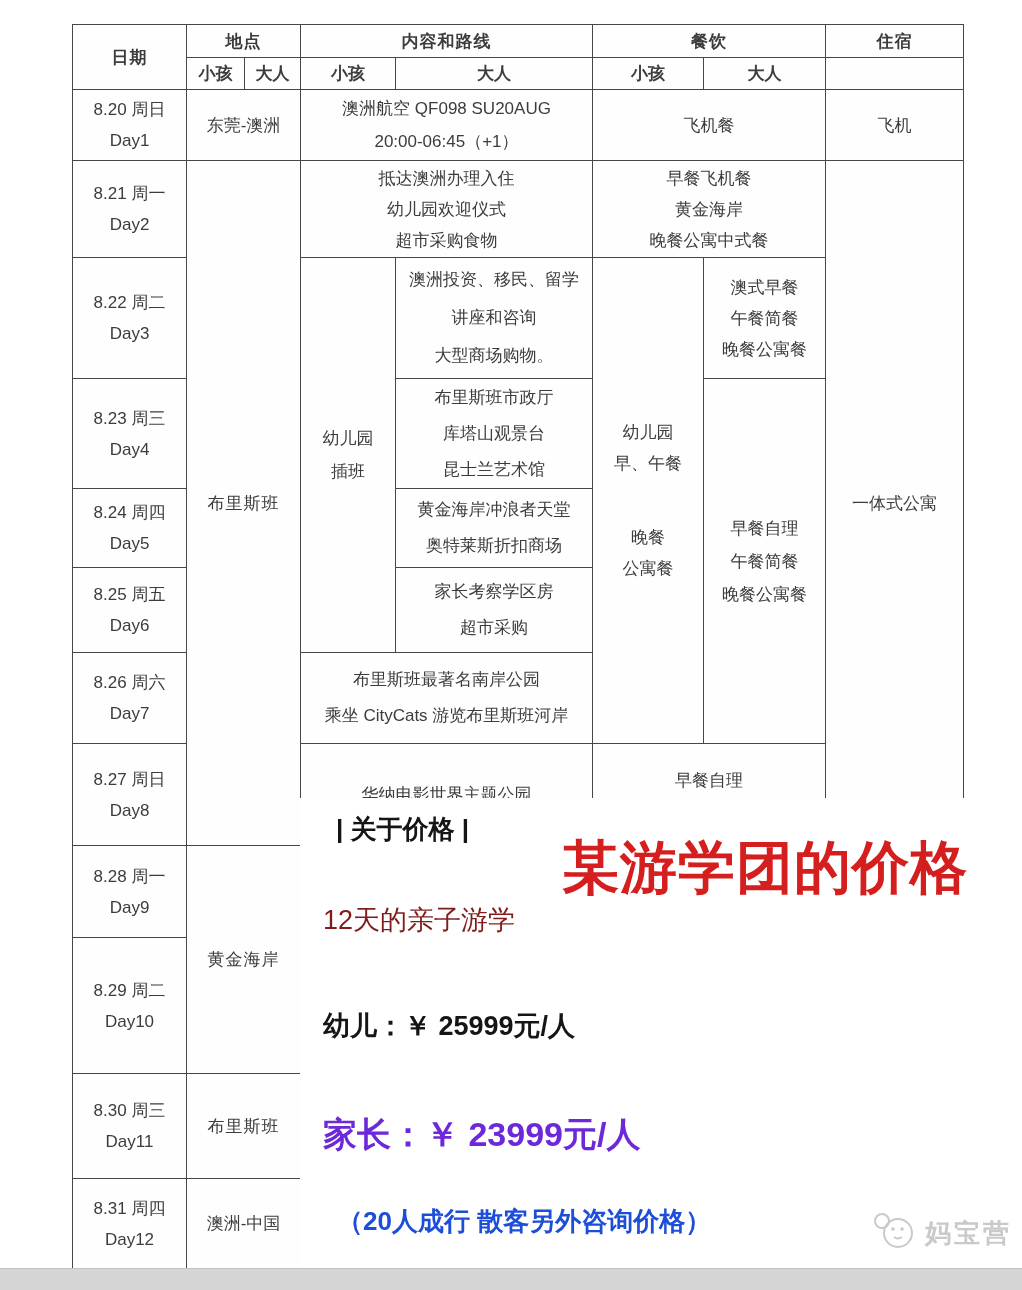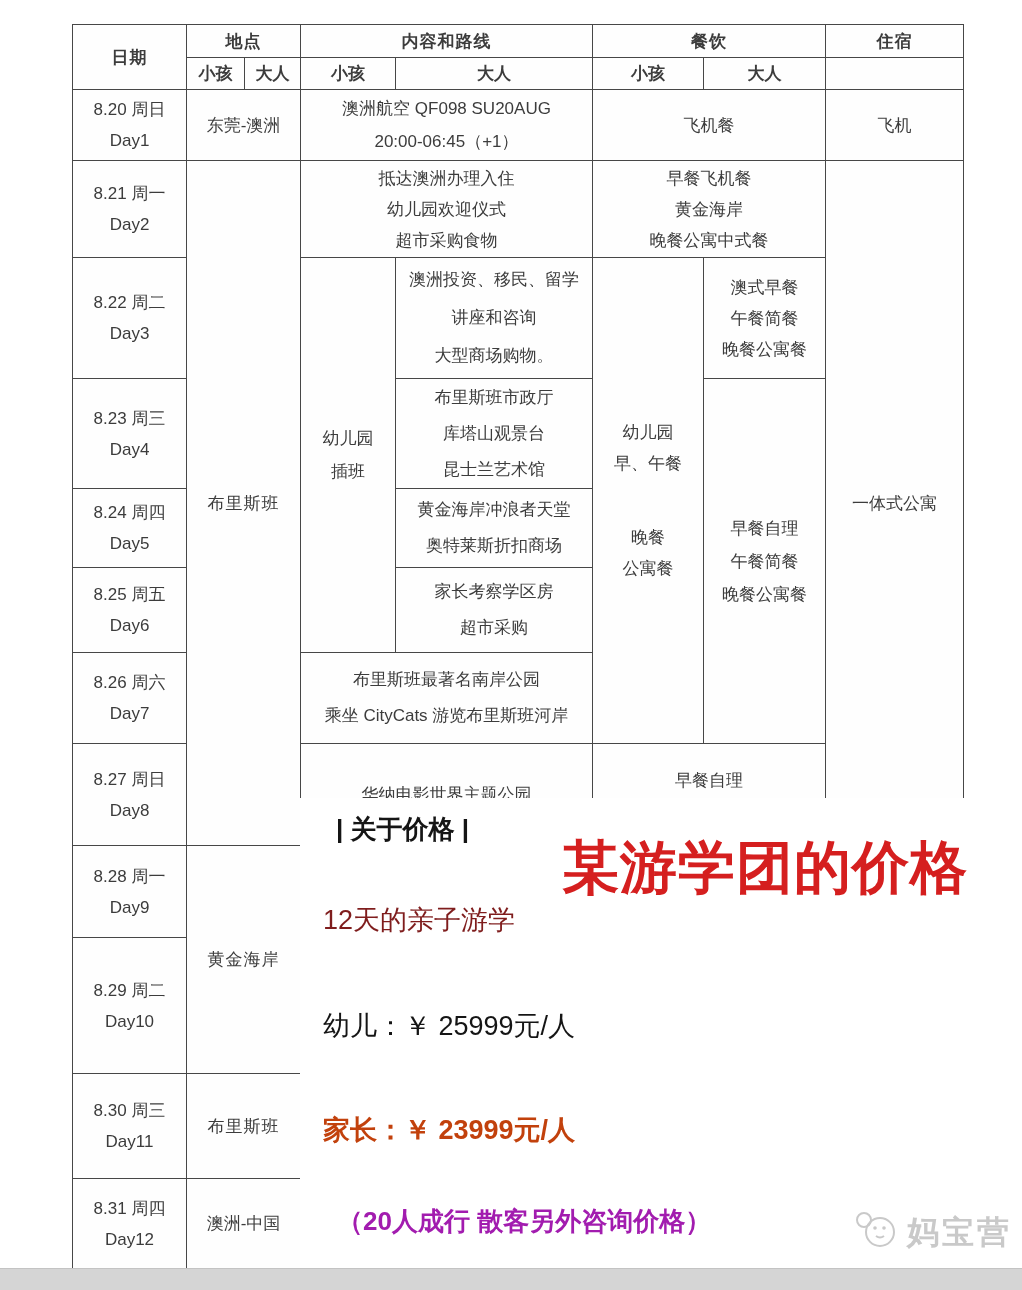--- a/index.html
+++ b/index.html
@@ -41,26 +41,26 @@
   .overlay{
     position:absolute;left:300px;top:798px;width:722px;height:470px;background:#ffffff;
   }
   .price-title{position:absolute;left:36px;top:14px;font-size:26px;font-weight:bold;color:#151515;}
   .headline{
     position:absolute;left:262px;top:36px;width:440px;
     font-size:57px;line-height:67px;font-weight:bold;color:var(--accent_red);
     letter-spacing:1px;white-space:nowrap;
   }
   .subtitle{position:absolute;left:23px;top:104px;font-size:27px;font-weight:normal;color:#7f1d1d;}
-  .price-line1{position:absolute;left:23px;top:210px;font-size:27px;font-weight:normal;color:#151515;}
-  .price-line2{position:absolute;left:23px;top:314px;font-size:27px;font-weight:bold;color:#c2410c;}
-  .note{position:absolute;left:37px;top:406px;font-size:26px;font-weight:bold;color:#a21caf;}
+  .price-line1{position:absolute;left:23px;top:210px;font-size:27px;font-weight:bold;color:#151515;}
+  .price-line2{position:absolute;left:23px;top:314px;font-size:34px;font-weight:bold;color:#6d28d9;}
+  .note{position:absolute;left:37px;top:406px;font-size:26px;font-weight:bold;color:#1d4ed8;}
   .watermark{
     position:absolute;right:10px;bottom:10px;display:flex;align-items:center;gap:6px;
-    color:var(--watermark_gray);font-size:32px;font-weight:bold;letter-spacing:3px;
+    color:var(--watermark_gray);font-size:26px;font-weight:bold;letter-spacing:3px;
   }
   
   .bottom-band{
     position:absolute;left:0;top:1268px;width:1022px;height:22px;background:var(--band_gray);
     border-top:1px solid #c3c3c3;
   }
 </style>
 </head>
 <body>
 

